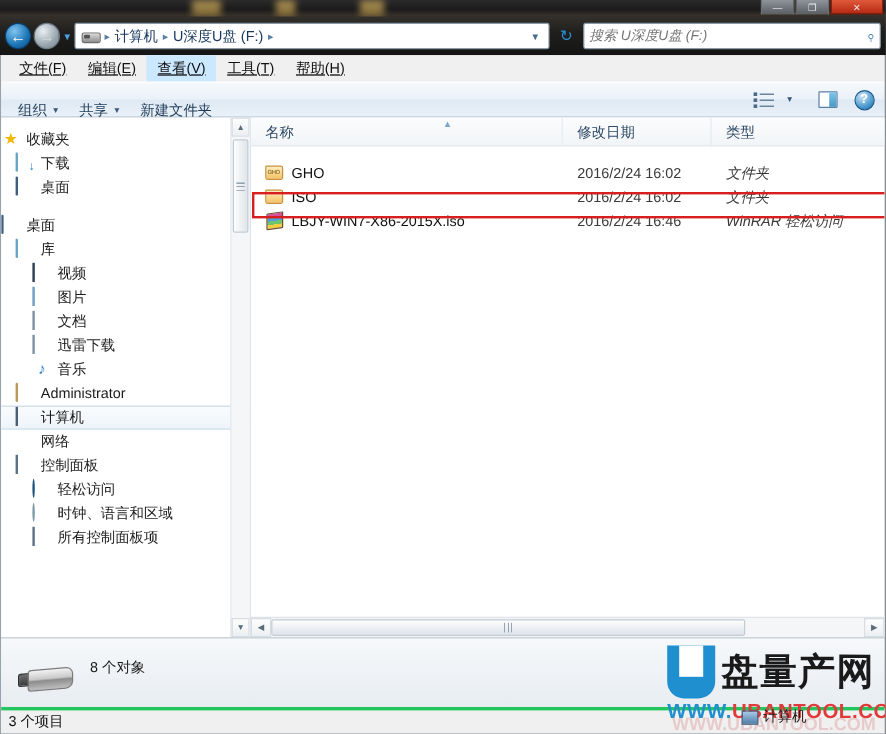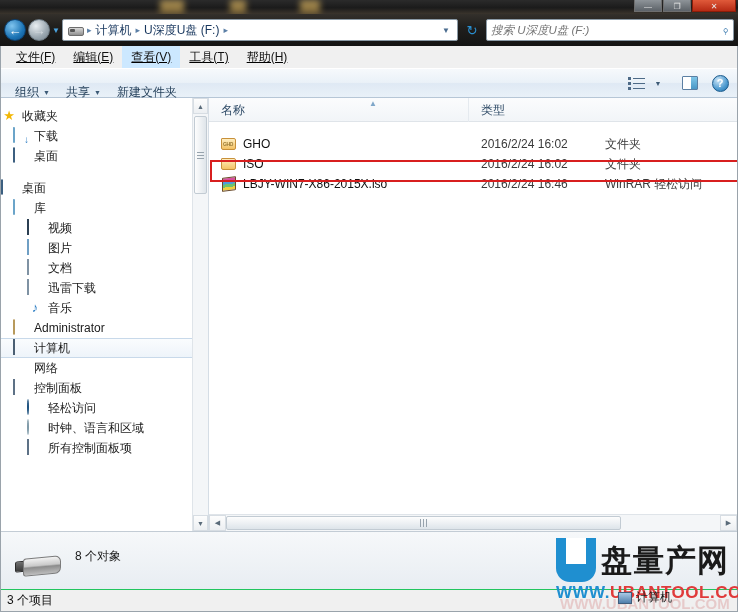--- a/index.html
+++ b/index.html
@@ -281,21 +281,21 @@
   }
   .col-name { width: 260px; flex: none; }
   .col-date { width: 124px; flex: none; }
   .col-type { flex: 1 1 auto; border-right: none; }
 
   .rows { flex: 1 1 auto; position: relative; overflow: hidden; }
   .row { height: 20px; display: flex; align-items: center; font-size: 12px; color: #111; }
   .cell { padding-left: 12px; white-space: nowrap; overflow: hidden; display: flex; align-items: center; gap: 6px; }
   .cell-name { width: 260px; flex: none; }
   .cell-date { width: 124px; flex: none; color: #3a3a3a; }
-  .cell-type { flex: 1 1 auto; color: #3a3a3a; }
+  .cell-type { flex: 1 1 auto; color: #3a3a3a; font-style: italic; }
 
   .fi { width: 16px; height: 16px; flex: none; position: relative; }
   .fi-folder {
     position:absolute; left:0; top:2px; width: 15px; height: 12px; border-radius: 1px 2px 2px 2px;
     background: linear-gradient(180deg,#ffeec0,#f3c164);
     border: 1px solid #c8903a;
   }
   .fi-folder .ghotag {
     position: absolute; left: 1px; top: 2px; font-size: 5px; color: #9a7a35;
     letter-spacing: -0.5px; line-height: 6px; font-weight: bold;
@@ -348,21 +348,21 @@
     position: absolute; left: 0px; top: 8px; width: 14px; height: 11px;
     background: linear-gradient(180deg,#6e6e6e,#3a3a3a);
     border: 1px solid #2a2a2a; border-radius: 2px;
     transform: skewY(-5deg);
   }
   .det-text { font-size: 12px; color: #1a1a1a; margin-top: -8px; }
 
   
   .statusbar {
     height: 22px; flex: none; background: #f0f0f0;
-    border-top: 1px solid #22c55e;
+    border-top: 3px solid #22c55e;
     display: flex; align-items: center; padding-left: 6px;
     font-size: 12px; color: #111;
   }
 
   
   .watermark {
     position: absolute; right: 2px; bottom: 2px; width: 180px; height: 72px;
     pointer-events: none; user-select: none;
   }
   .wm-row { display: flex; align-items: center; gap: 5px; }
@@ -572,20 +572,21 @@
             </div>
           </div>
           <div class="sb-arrow">▼</div>
         </div>
       </div>
 
       <div class="listpane">
 
         <div class="colhead">
           <div class="col col-name">名称</div>
+          <div class="col col-date">修改日期</div>
           <div class="col col-type">类型</div>
           <div class="sortmark">▲</div>
         </div>
 
         <div class="rows">
           <div style="height:12px"></div>
 
           <div class="row">
             <div class="cell cell-name">
               <span class="fi">

